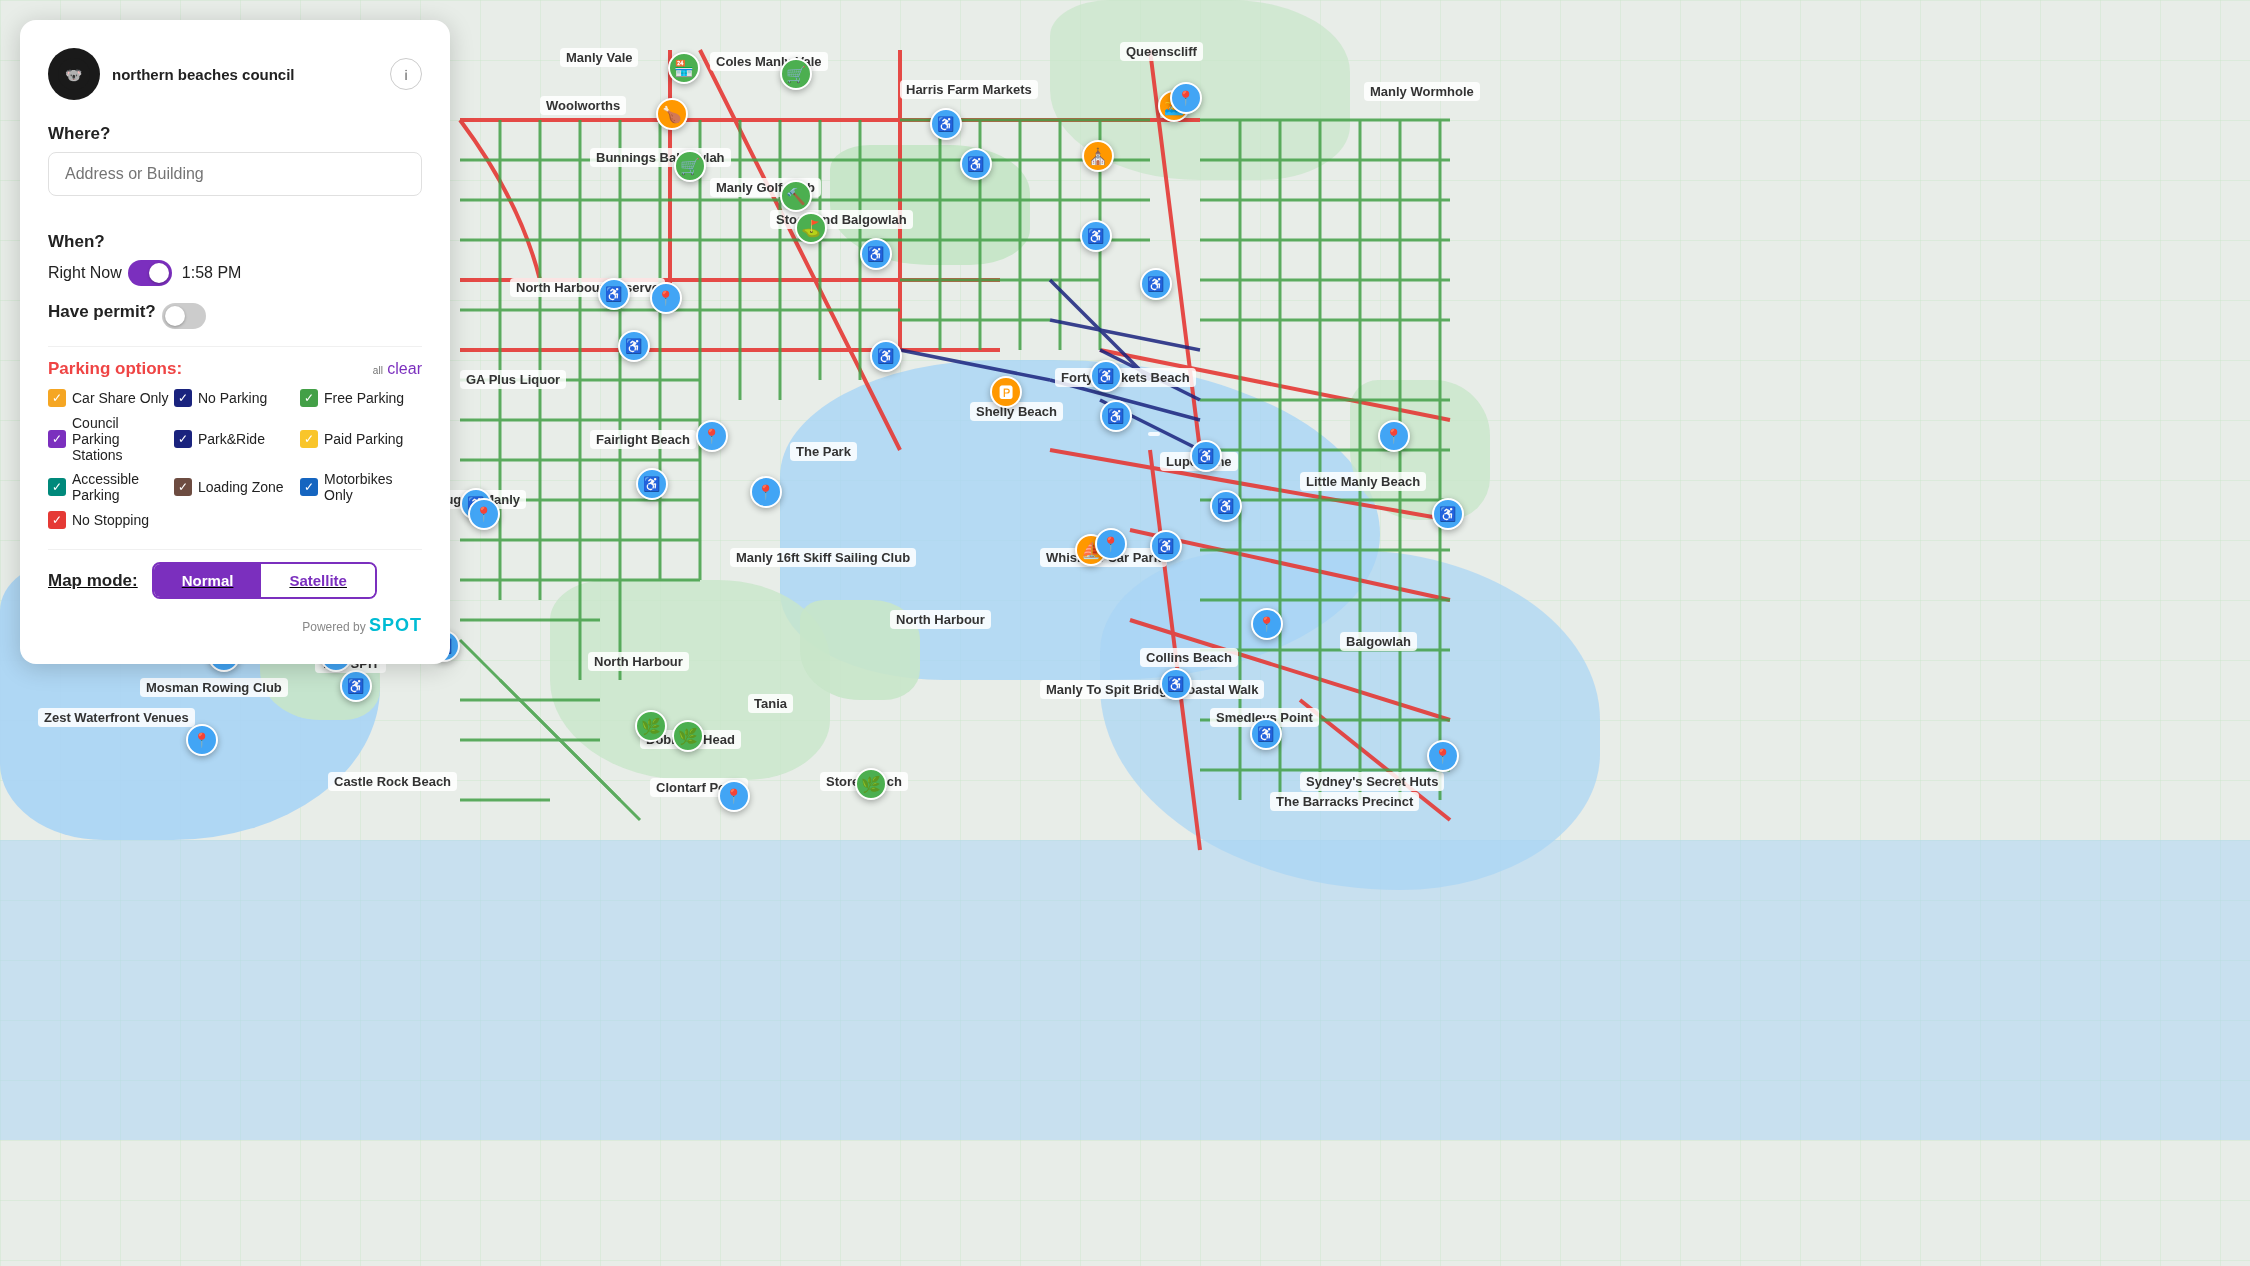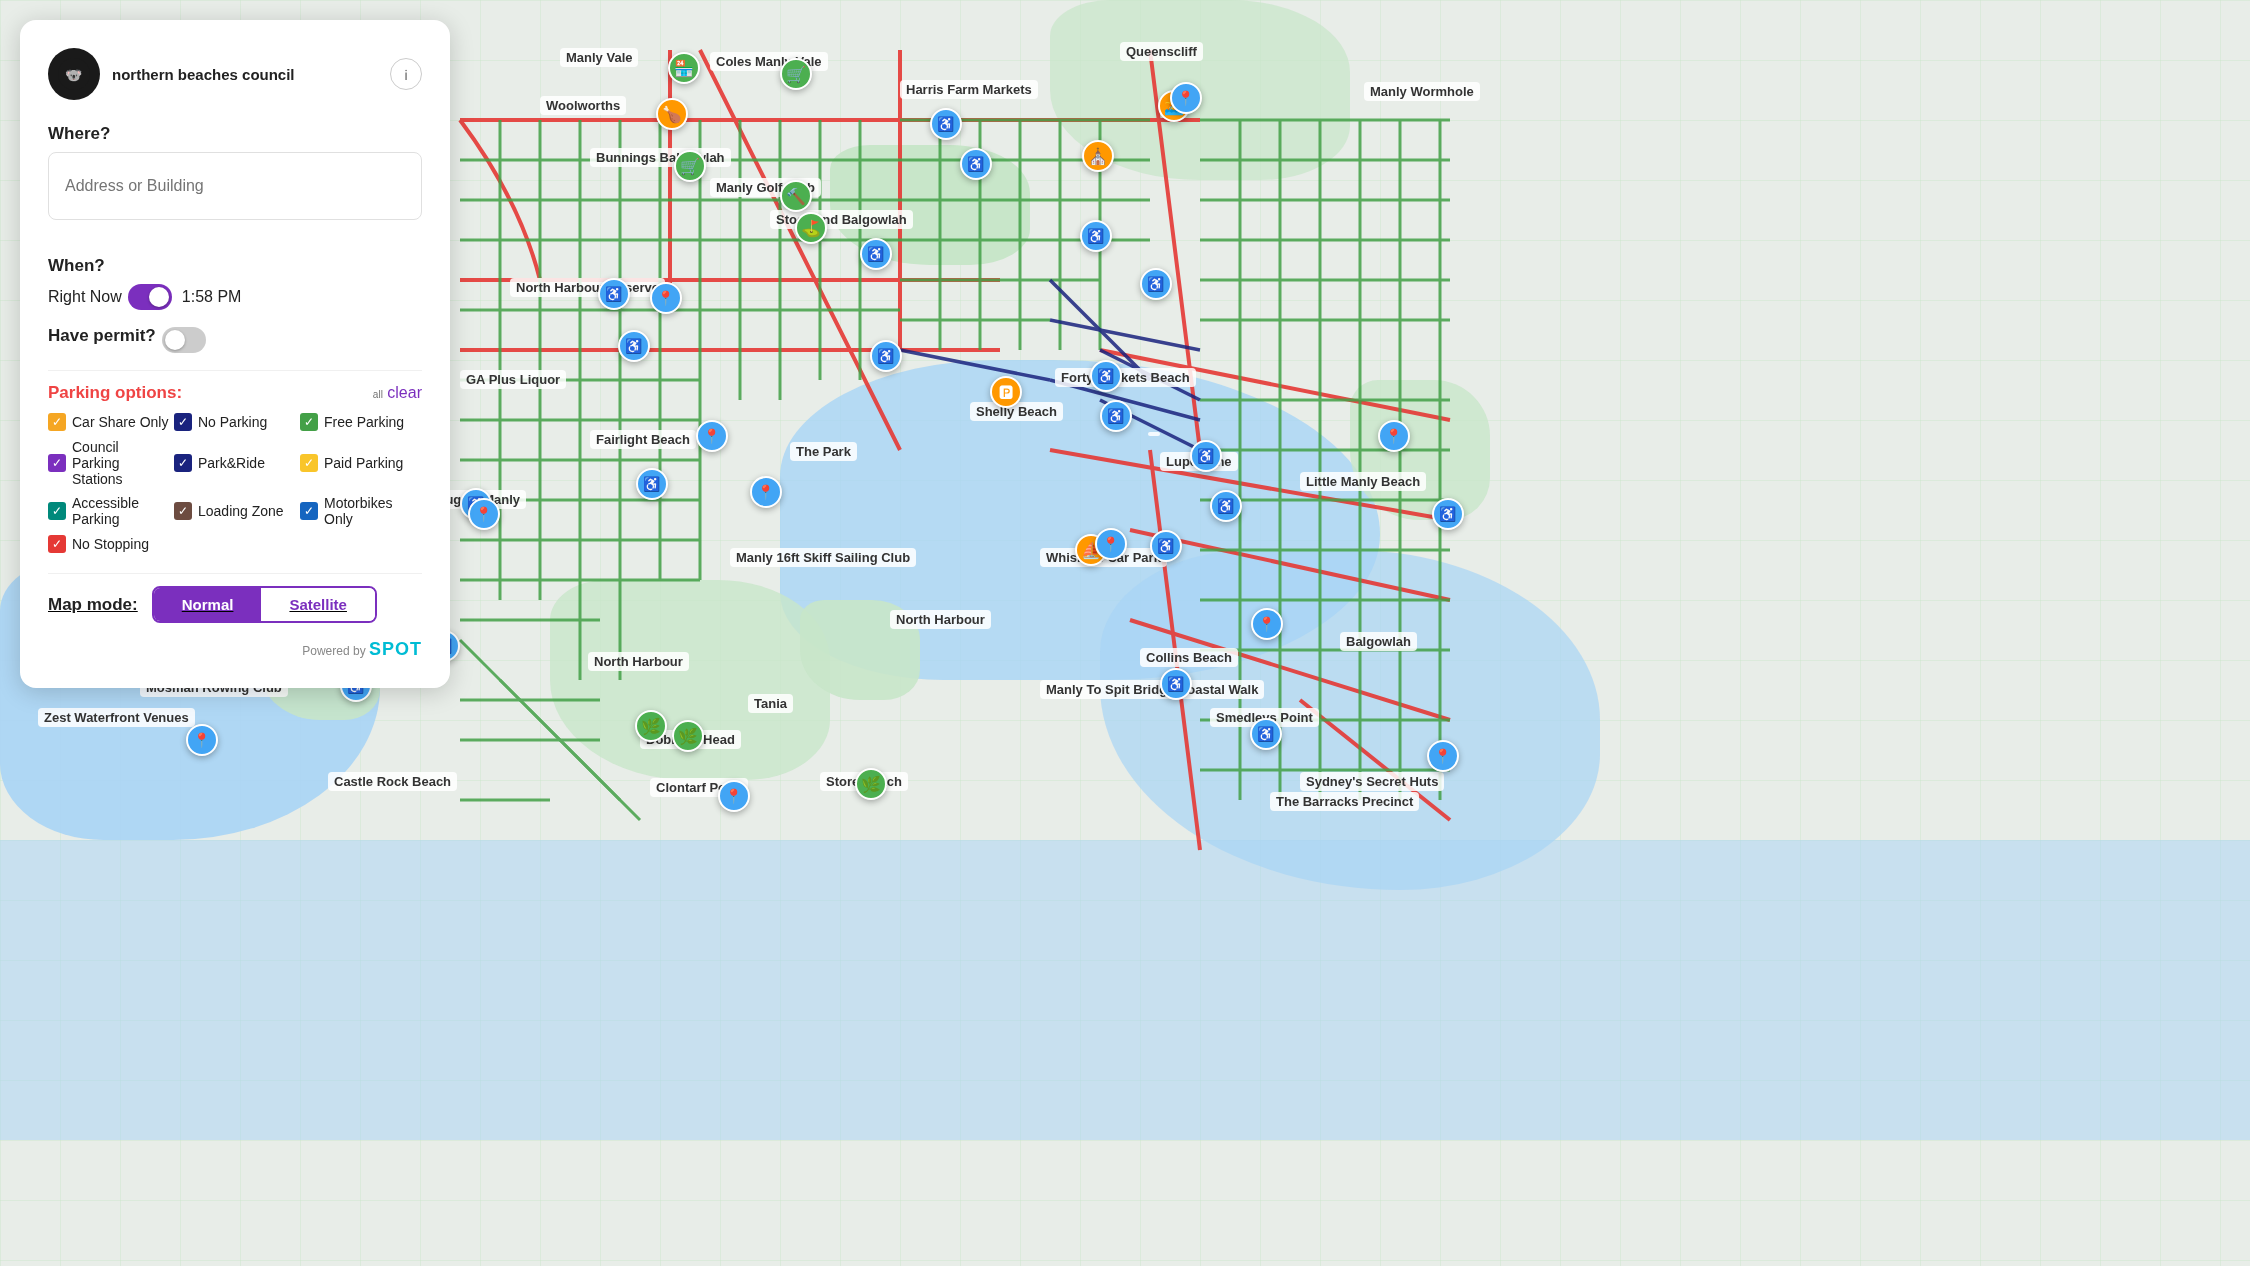--- a/index.html
+++ b/index.html
@@ -77,21 +77,21 @@
       font-weight: 700;
       color: #222;
       margin-bottom: 8px;
     }
 
     
     .address-input {
       width: 100%;
       border: 1.5px solid #e0e0e0;
       border-radius: 8px;
-      padding: 24px 16px;
+      padding: 12px 16px;
       font-size: 16px;
       color: #999;
       outline: none;
       margin-bottom: 20px;
     }
 
     
     .toggle-row {
       display: flex;
       align-items: center;

